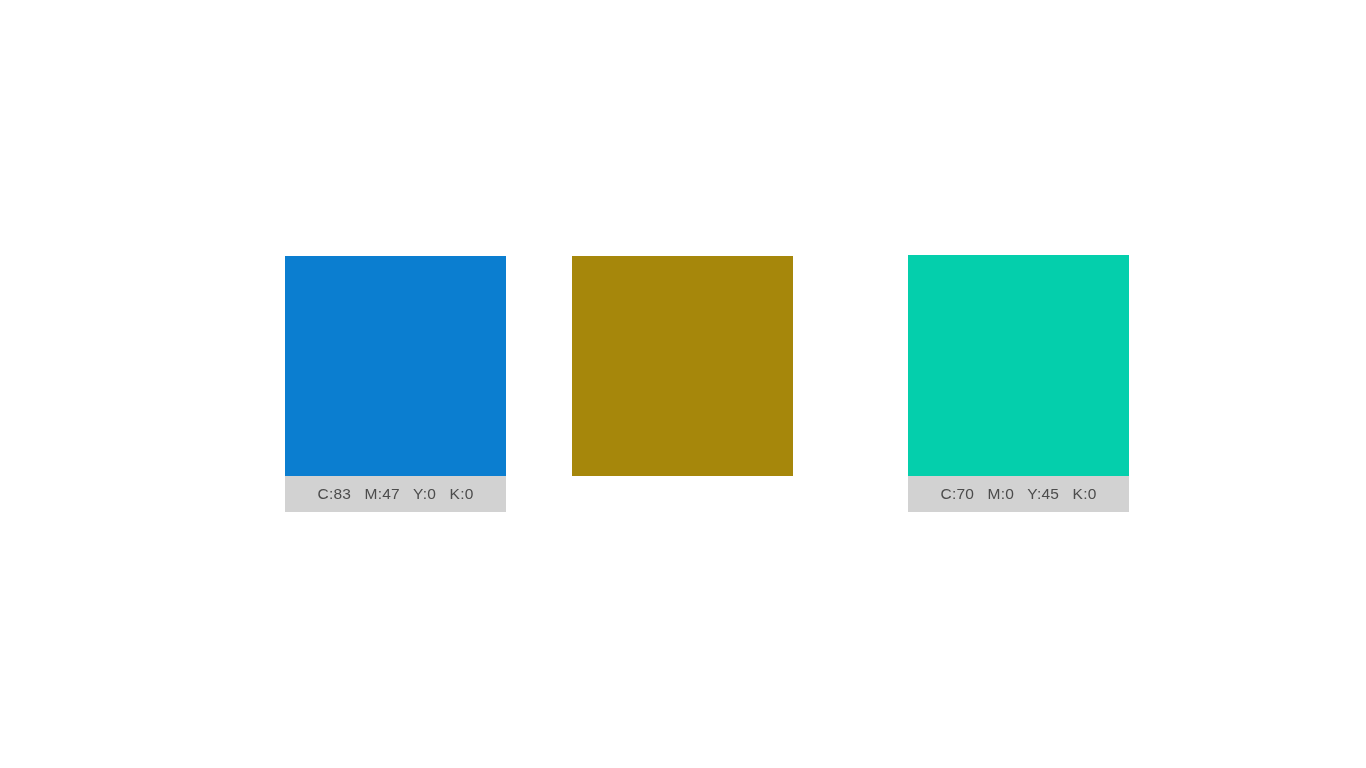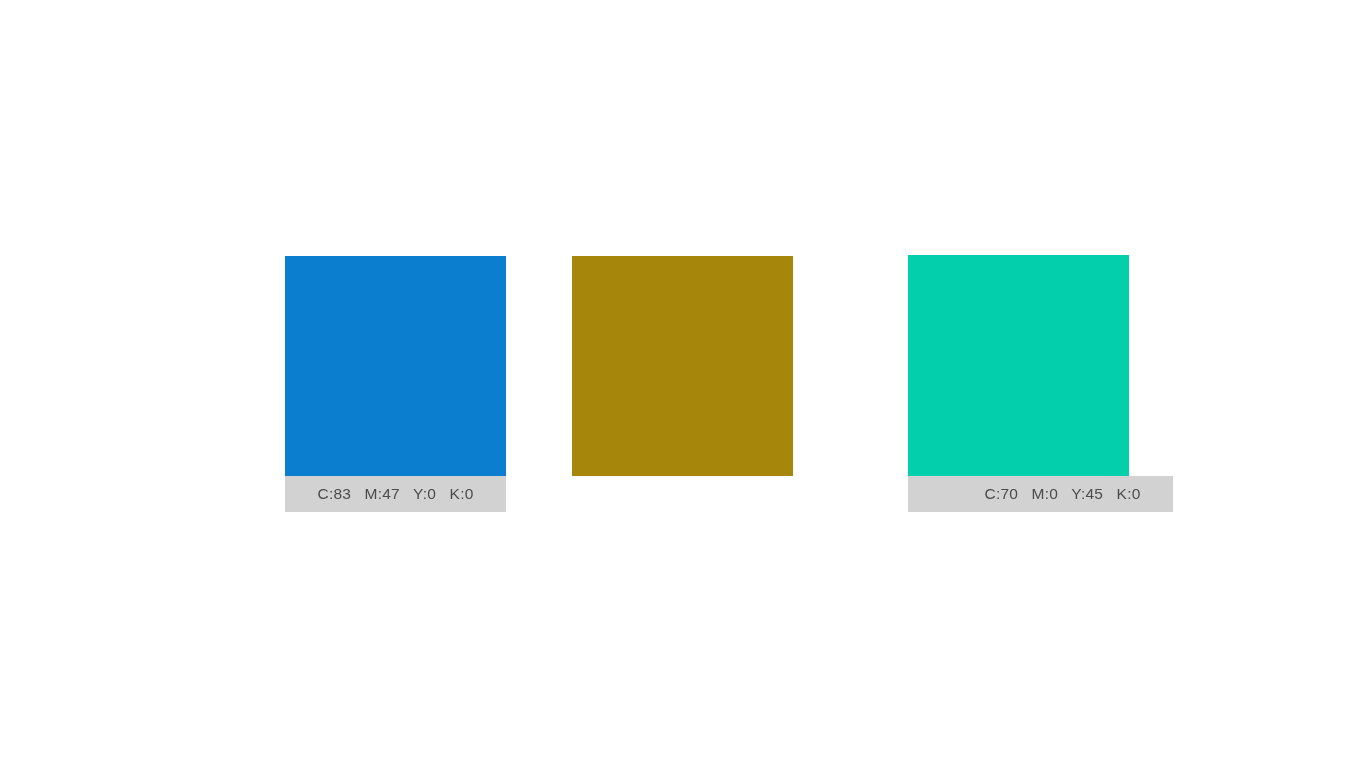--- a/index.html
+++ b/index.html
@@ -57,18 +57,18 @@
       <span class="swatch-label-text">C:83   M:47   Y:0   K:0</span>
     </div>
   </div>
 
   <div class="color-swatch" style="left:572px; top:256px; width:221px;">
     <div class="swatch-chip" style="height:220px; background:#a6870b;"></div>
   </div>
 
   <div class="color-swatch" style="left:908px; top:255px; width:221px;">
     <div class="swatch-chip" style="height:221px; background:#04cfac;"></div>
-    <div class="swatch-label-band" style="height:36px;padding-left:44px;">
+    <div class="swatch-label-band" style="height:36px;">
       <span class="swatch-label-text">C:70   M:0   Y:45   K:0</span>
     </div>
   </div>
 
 </div>
 
 </body></html>

